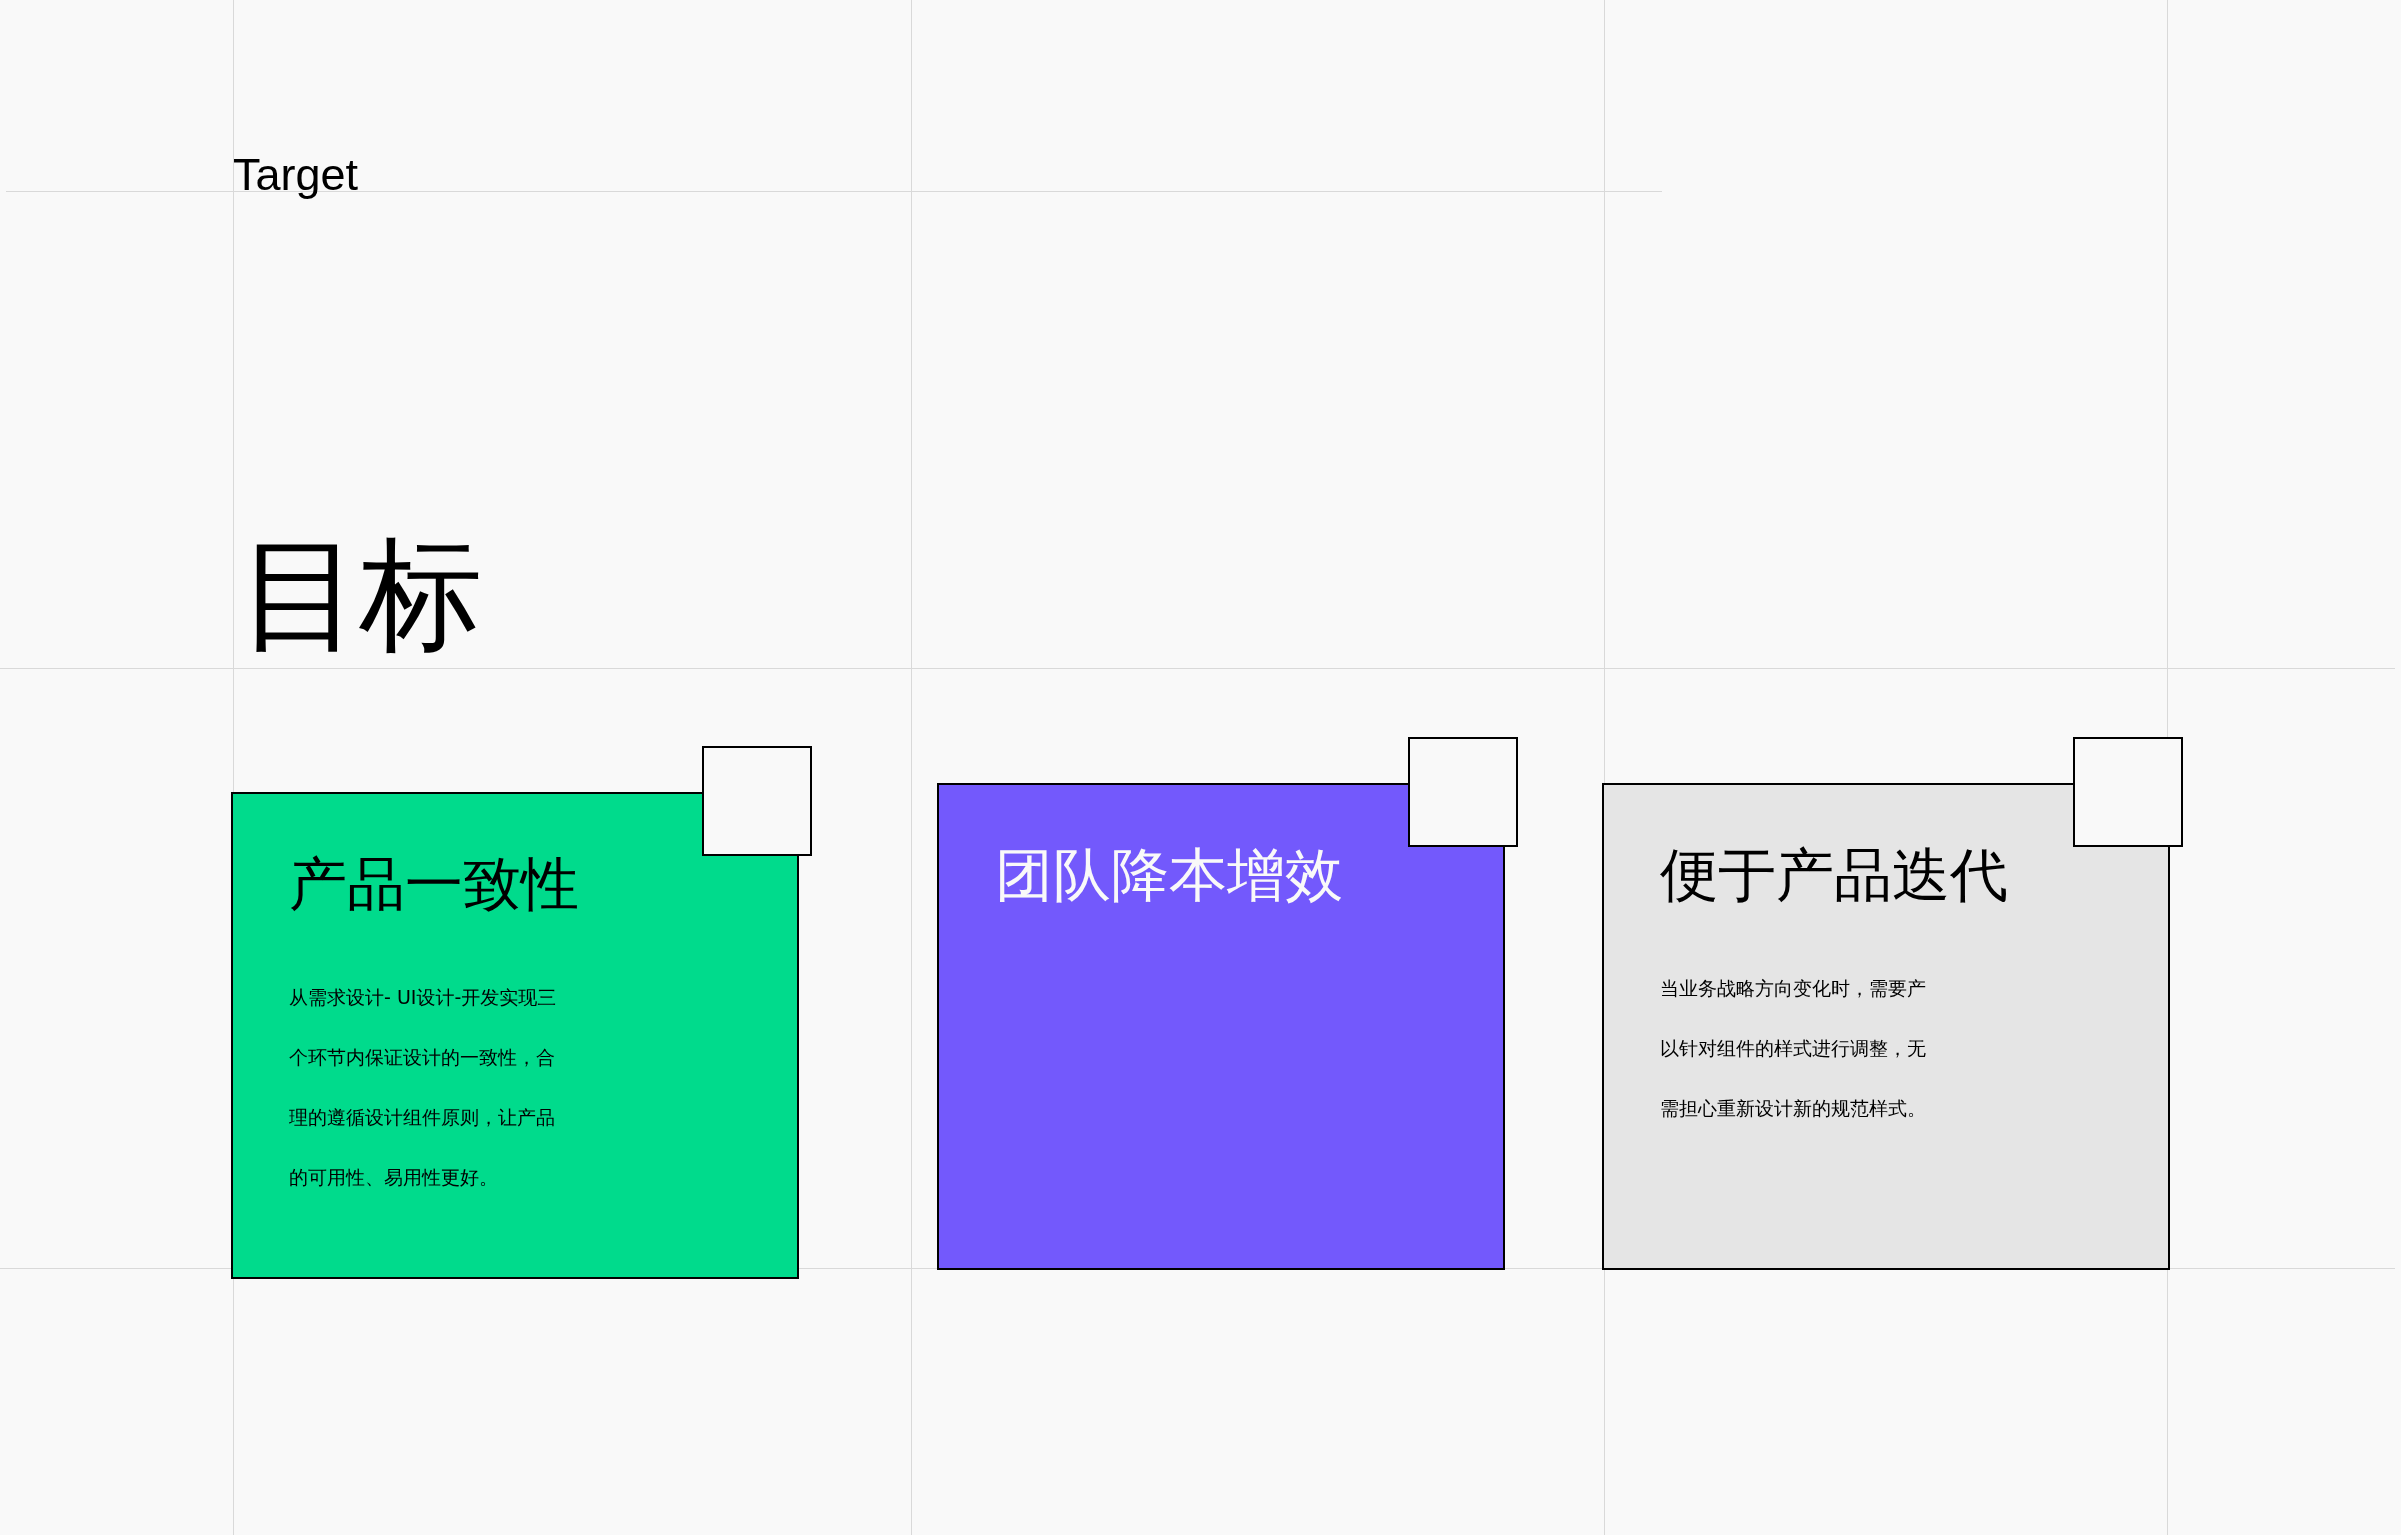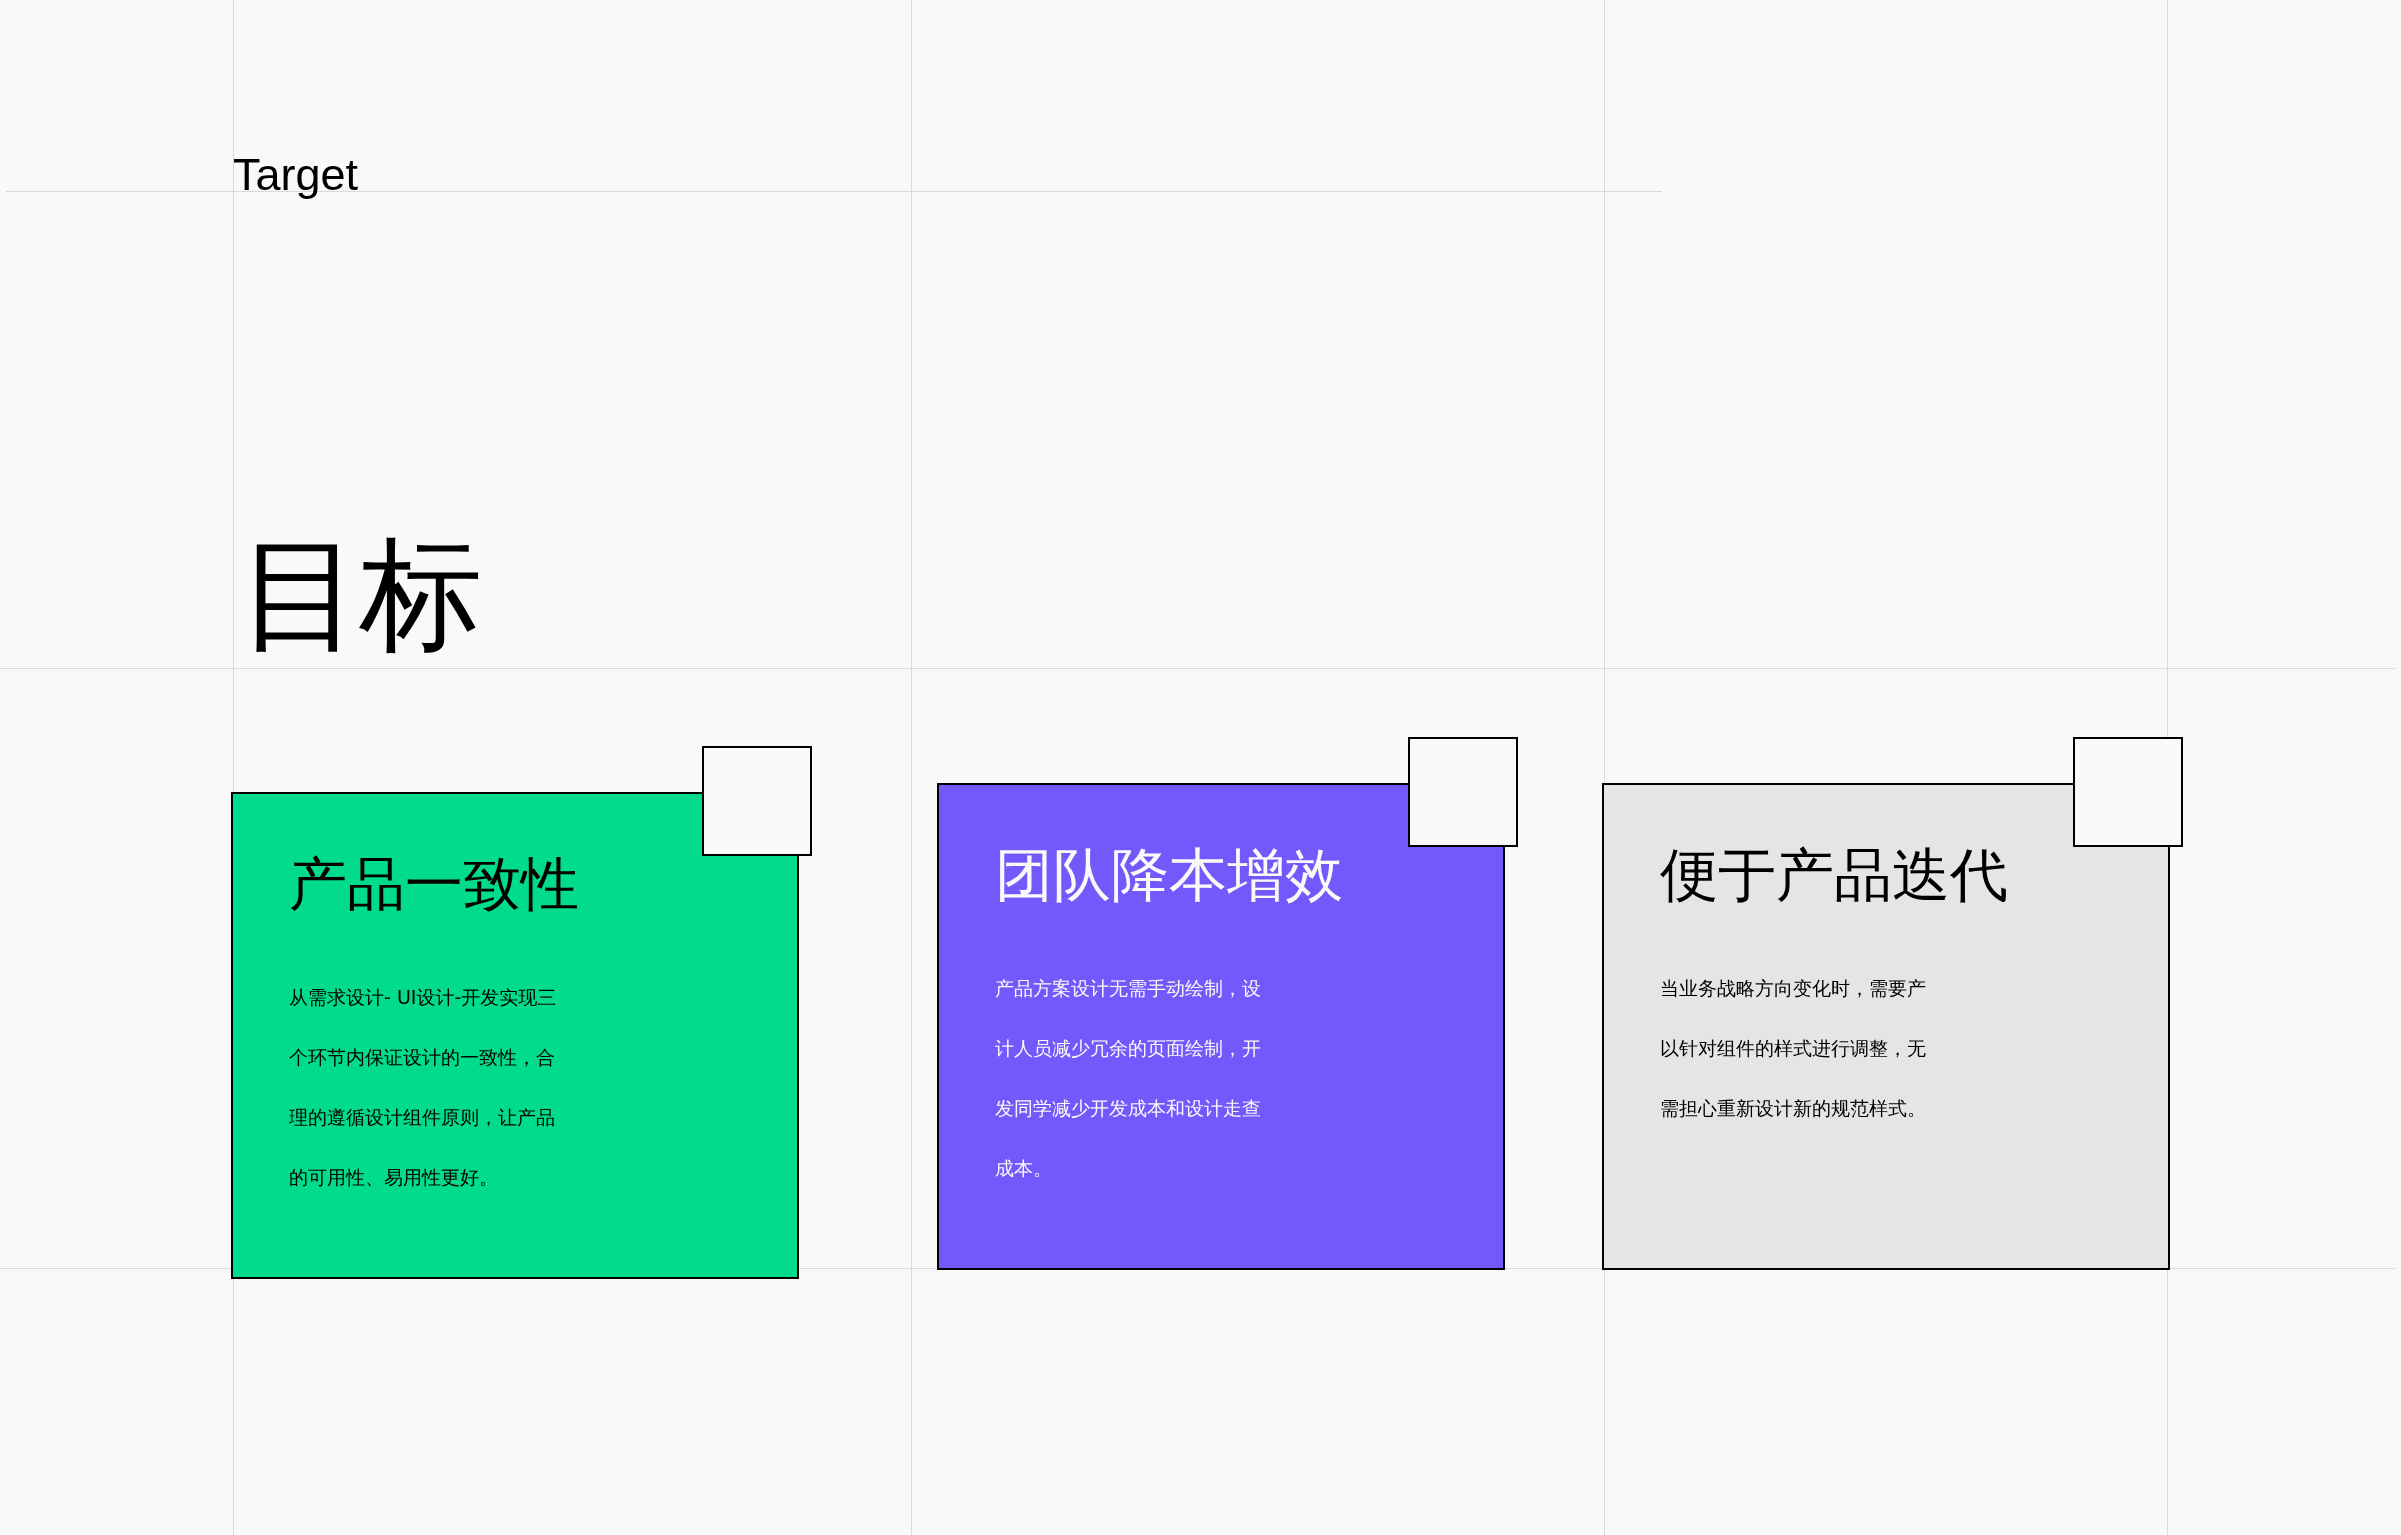--- a/index.html
+++ b/index.html
@@ -112,26 +112,20 @@
     <span class="card-line">从需求设计- UI设计-开发实现三</span>
     <span class="card-line">个环节内保证设计的一致性，合</span>
     <span class="card-line">理的遵循设计组件原则，让产品</span>
     <span class="card-line">的可用性、易用性更好。</span>
   </div>
 </div>
 
 <div class="card" style="left:909px; background:#7359FC; color:#F9F9F9;margin-left:28px;">
   <div class="card-corner"></div>
   <div class="card-title">团队降本增效</div>
-  <div class="card-body">
-    <span class="card-line">产品方案设计无需手动绘制，设</span>
-    <span class="card-line">计人员减少冗余的页面绘制，开</span>
-    <span class="card-line">发同学减少开发成本和设计走查</span>
-    <span class="card-line">成本。</span>
-  </div>
 </div>
 
 <div class="card" style="left:1602px; background:#e5e5e5; color:#000;">
   <div class="card-corner"></div>
   <div class="card-title">便于产品迭代</div>
   <div class="card-body">
     <span class="card-line">当业务战略方向变化时，需要产</span>
     <span class="card-line">以针对组件的样式进行调整，无</span>
     <span class="card-line">需担心重新设计新的规范样式。</span>
   </div>

